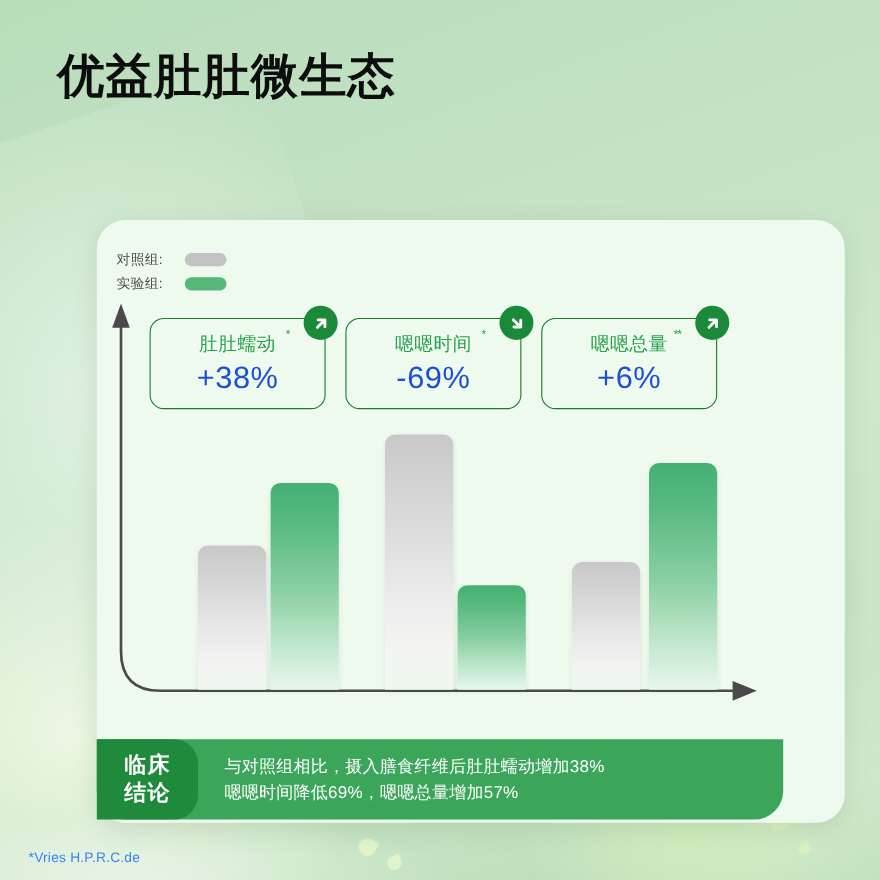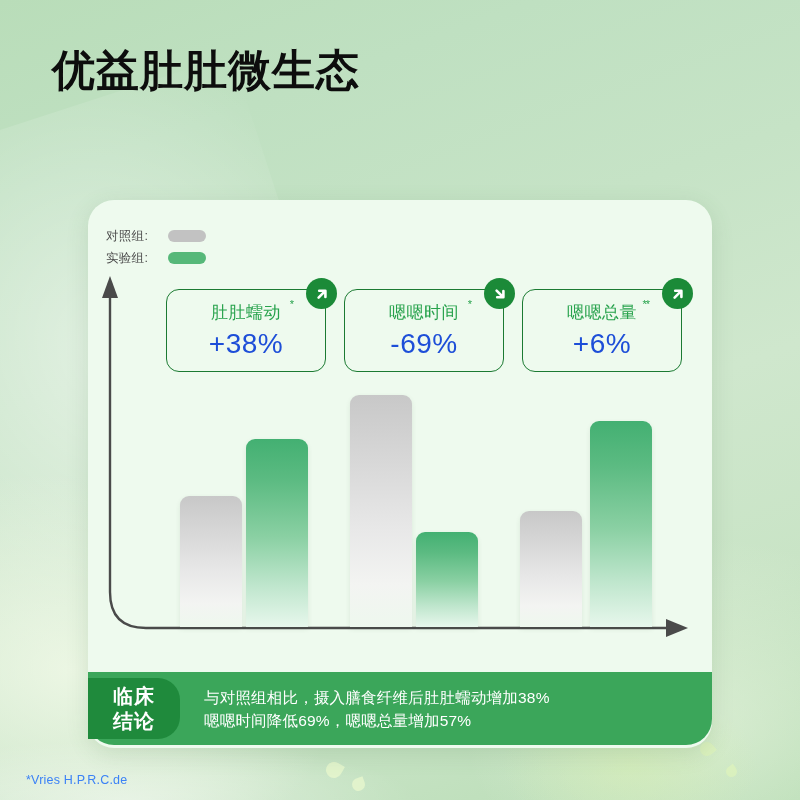--- a/index.html
+++ b/index.html
@@ -33,36 +33,36 @@
   
   .headline { position:absolute; left:52px; top:44px; z-index:5; }
   .headline .ln {
     font-size:43px; font-weight:700; color:#0d0d0d;
     line-height:53px; letter-spacing:1px;
     font-family:"DejaVu Sans","Liberation Sans",sans-serif;
   }
 
   
   .card {
-    position:absolute; left:88px; top:200px; width:624px; height:548px;
+    position:absolute; left:88px; top:200px; width:680px; height:548px;
     background:#eefaee; border-radius:26px; z-index:4;
     box-shadow:0 6px 22px rgba(70,120,70,.16);
     overflow:hidden;
   }
 
   
   .legend { position:absolute; left:18px; top:27px; }
   .legend-row { display:flex; align-items:center; height:18px; margin-bottom:4px; }
   .legend-label { font-size:12.5px; color:#4c4c4c; width:58px; letter-spacing:.3px; }
   .legend-chip { width:38px; height:12px; border-radius:6px; margin-left:4px; }
   .chip-gray { background:#c2c2c2; }
   .chip-green { background:#56b879; }
 
   
-  .badges { position:absolute; left:78px; top:89px; display:flex; gap:18px;align-items:center; }
+  .badges { position:absolute; left:48px; top:89px; display:flex; gap:18px;align-items:center; }
   .badge {
     position:relative; width:160px; height:83px;
     border:1.6px solid #1b7a32; border-radius:13px;
     display:flex; flex-direction:column; align-items:center; justify-content:center;
     background:transparent;
   }
   .badge-title {
     font-size:17px; color:#27a24c; font-weight:500; letter-spacing:.5px;
     line-height:1; position:relative;
   }
@@ -92,21 +92,21 @@
   
   .conclusion {
     position:absolute; left:88px; top:672px; width:624px; height:73px;
     background:#3aa košt; z-index:6;
   }
   .conclusion {
     background:#3ba65a; border-radius:0 0 26px 26px;
     display:flex; align-items:center;
   }
   .conc-tag {
-    width:92px; height:61px; background:#1f8a3c;
+    width:92px; height:73px; background:#1f8a3c;
     border-radius:0 22px 22px 0;
     display:flex; flex-direction:column; align-items:center; justify-content:center;
     flex:none;
   }
   .conc-tag span { color:#fff; font-size:20px; font-weight:700; line-height:25px; letter-spacing:1px; }
   .conc-text { padding-left:24px; color:#ffffff; font-size:15.5px; line-height:23px; letter-spacing:.2px; }
 
   
   .footnote {
     position:absolute; left:26px; top:773px; z-index:7;

